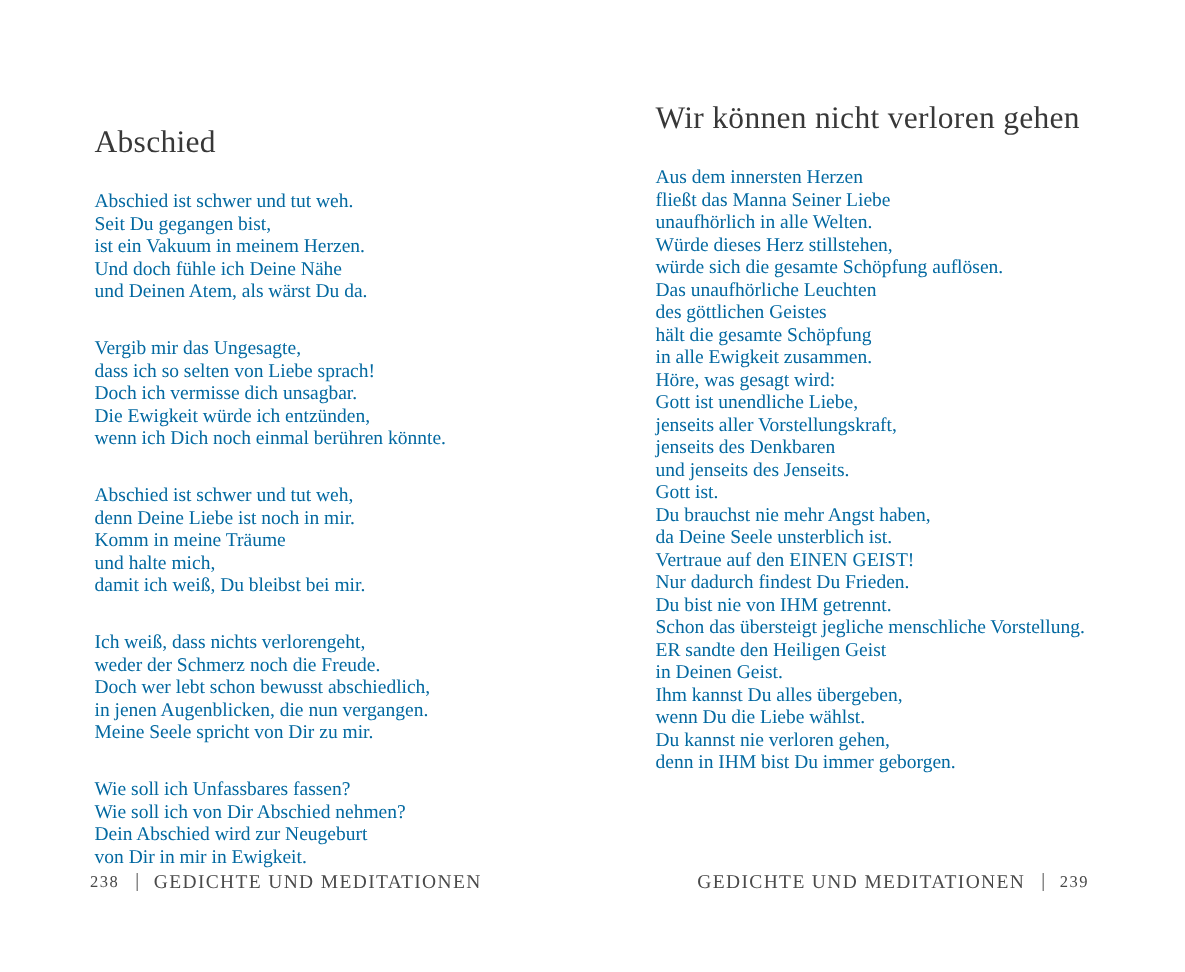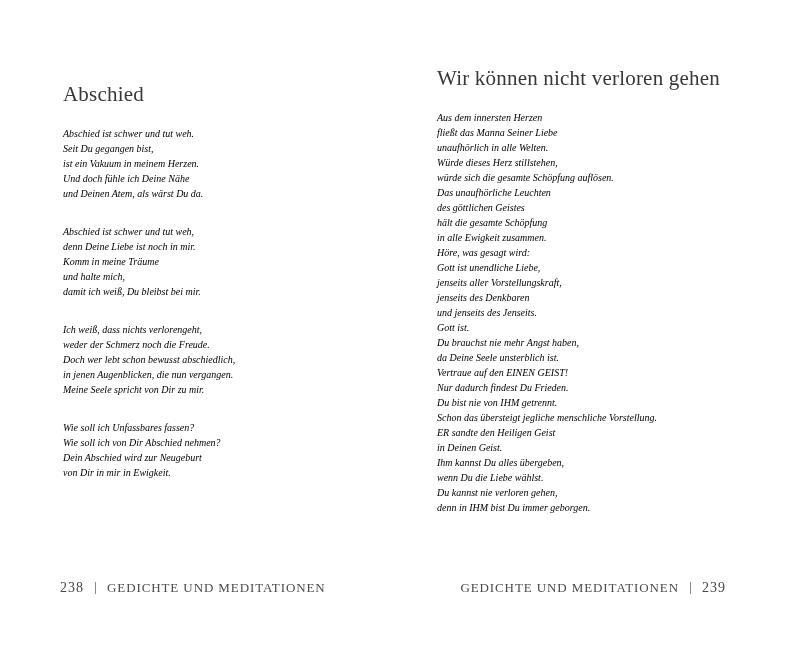--- a/index.html
+++ b/index.html
@@ -36,24 +36,23 @@
     color: #383838;
     letter-spacing: 0.2px;
     white-space: nowrap;
   }
   .page.left  .poem-title { top: 82px; }
   .page.right .poem-title { top: 66px; }
 
   .poem {
     position: absolute;
     left: 0;
-    font-style: italic;
-    font-size: 10px;
+    font-size: 13px;
     line-height: 15px;
-    color: #000000;
+    color: #0369a1;
     white-space: pre-line;
   }
   .page.left  .poem-body { top: 111px; }
   .page.right .poem-body { top: 95px; }
 
   .stanza {
     margin: 0 0 8px 0;
     white-space: pre-line;
   }
   .stanza:last-child { margin-bottom: 0; }
@@ -62,21 +61,21 @@
     position: absolute;
     top: 581px;
     display: flex;
     align-items: center;
     height: 14px;
   }
   .running-footer.left  { left: 60px; }
   .running-footer.right { right: 64px; }
 
   .folio {
-    font-size: 14px;
+    font-size: 11px;
     color: #474747;
     letter-spacing: 1px;
     font-variant-numeric: oldstyle-nums;
   }
   .footer-divider {
     width: 1px;
     height: 12px;
     background: #8a8a8a;
     margin: 0 11px;
   }
@@ -94,20 +93,25 @@
 
   <div class="page left">
     <div class="poem-title">Abschied</div>
 
     <div class="poem poem-body">
       <p class="stanza">Abschied ist schwer und tut weh.
 Seit Du gegangen bist,
 ist ein Vakuum in meinem Herzen.
 Und doch fühle ich Deine Nähe
 und Deinen Atem, als wärst Du da.</p>
+      <p class="stanza">Vergib mir das Ungesagte,
+dass ich so selten von Liebe sprach!
+Doch ich vermisse dich unsagbar.
+Die Ewigkeit würde ich entzünden,
+wenn ich Dich noch einmal berühren könnte.</p>
       <p class="stanza">Abschied ist schwer und tut weh,
 denn Deine Liebe ist noch in mir.
 Komm in meine Träume
 und halte mich,
 damit ich weiß, Du bleibst bei mir.</p>
       <p class="stanza">Ich weiß, dass nichts verlorengeht,
 weder der Schmerz noch die Freude.
 Doch wer lebt schon bewusst abschiedlich,
 in jenen Augenblicken, die nun vergangen.
 Meine Seele spricht von Dir zu mir.</p>

